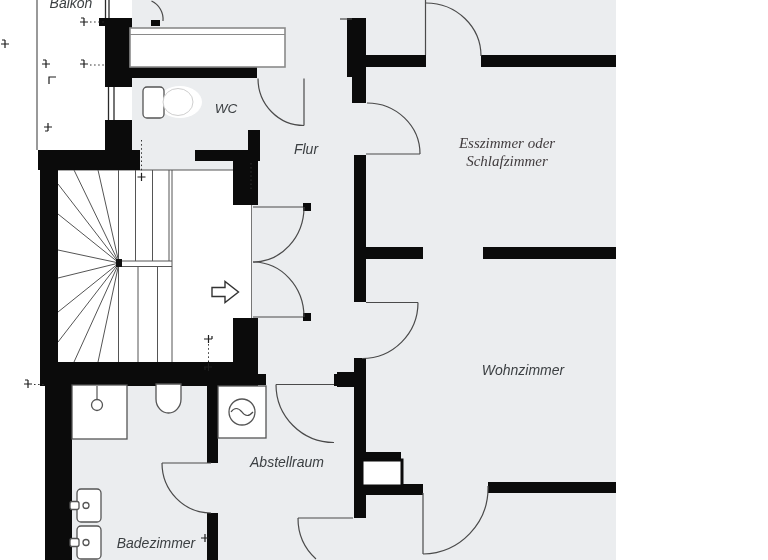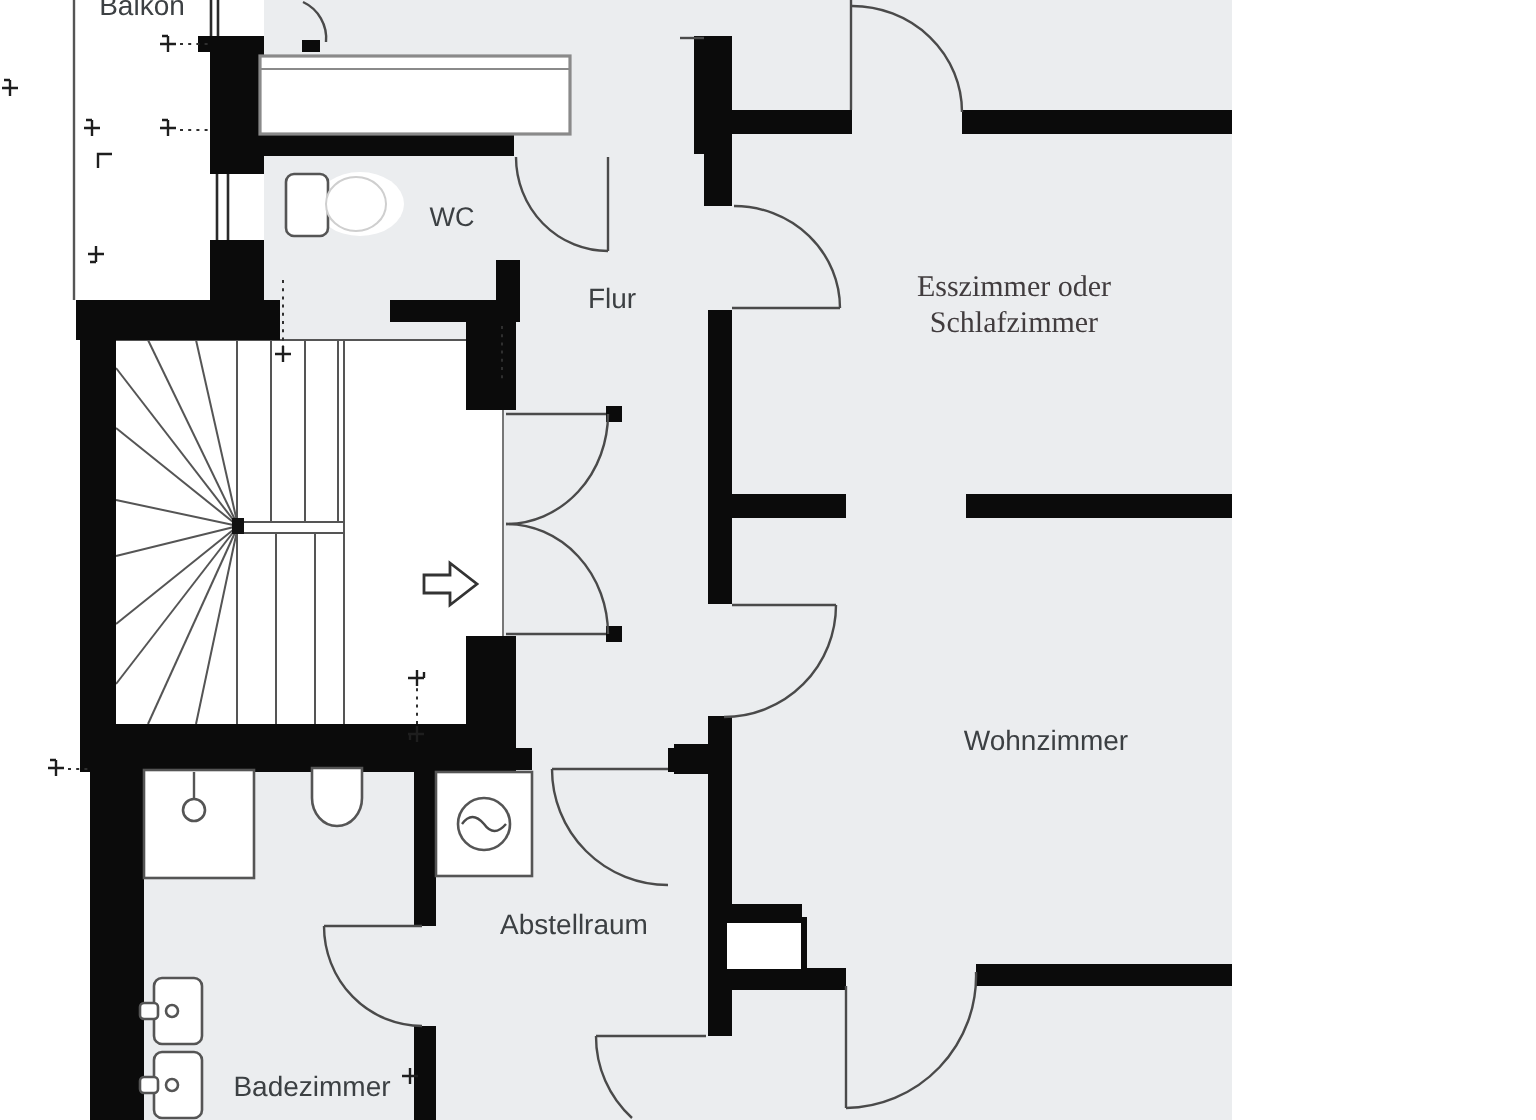--- a/index.html
+++ b/index.html
@@ -1,17 +1,17 @@
 <!DOCTYPE html>
 <html><head>
 <meta charset="utf-8">
 <style>
   html,body{margin:0;padding:0;background:#fff;}
   .plan-wrap{width:616px;height:560px;position:relative;overflow:hidden;background:#fff;
-    font-family:"Liberation Sans",sans-serif;}
+    font-family:"Liberation Sans",sans-serif;font-style:italic;}
   svg{display:block;}
   text{fill:#3c4043;font-family:"Liberation Sans",sans-serif;}
   text.serif{font-family:"Liberation Serif","DejaVu Serif",serif;fill:#413c3e;}
   .wall{fill:#0b0b0b;stroke:none;}
   .thin{stroke:#4a4a4a;stroke-width:1.2;fill:none;}
   .tread{stroke:#555;stroke-width:1;fill:none;}
   .fixture{fill:#fff;stroke:#555;stroke-width:1.3;}
   .dotted{stroke:#2f2f2f;stroke-width:1;stroke-dasharray:1.5 2.6;fill:none;}
   .tick{stroke:#1e1e1e;stroke-width:1.2;fill:none;}
   .winline{stroke:#2a2a2a;stroke-width:1.3;fill:none;}

